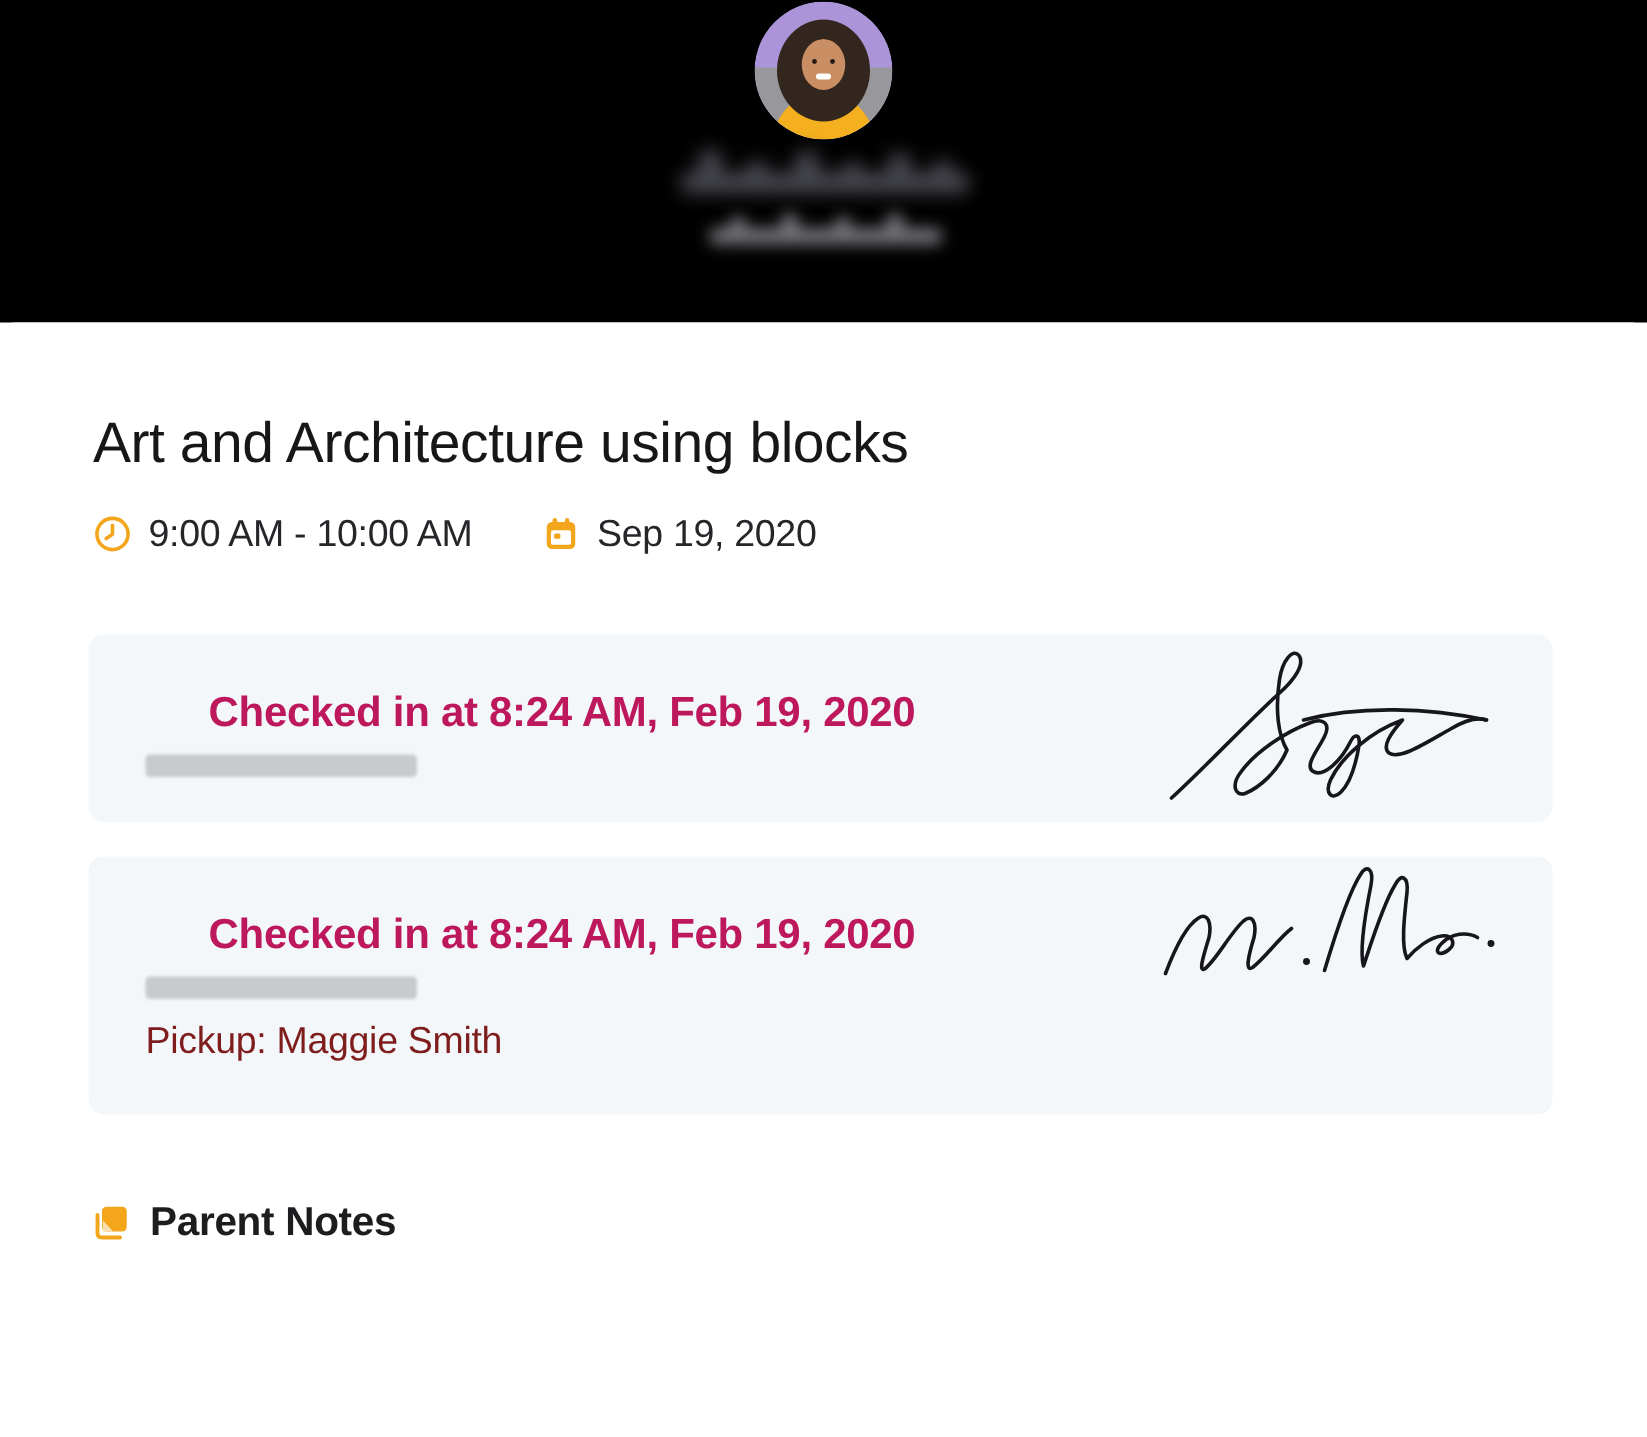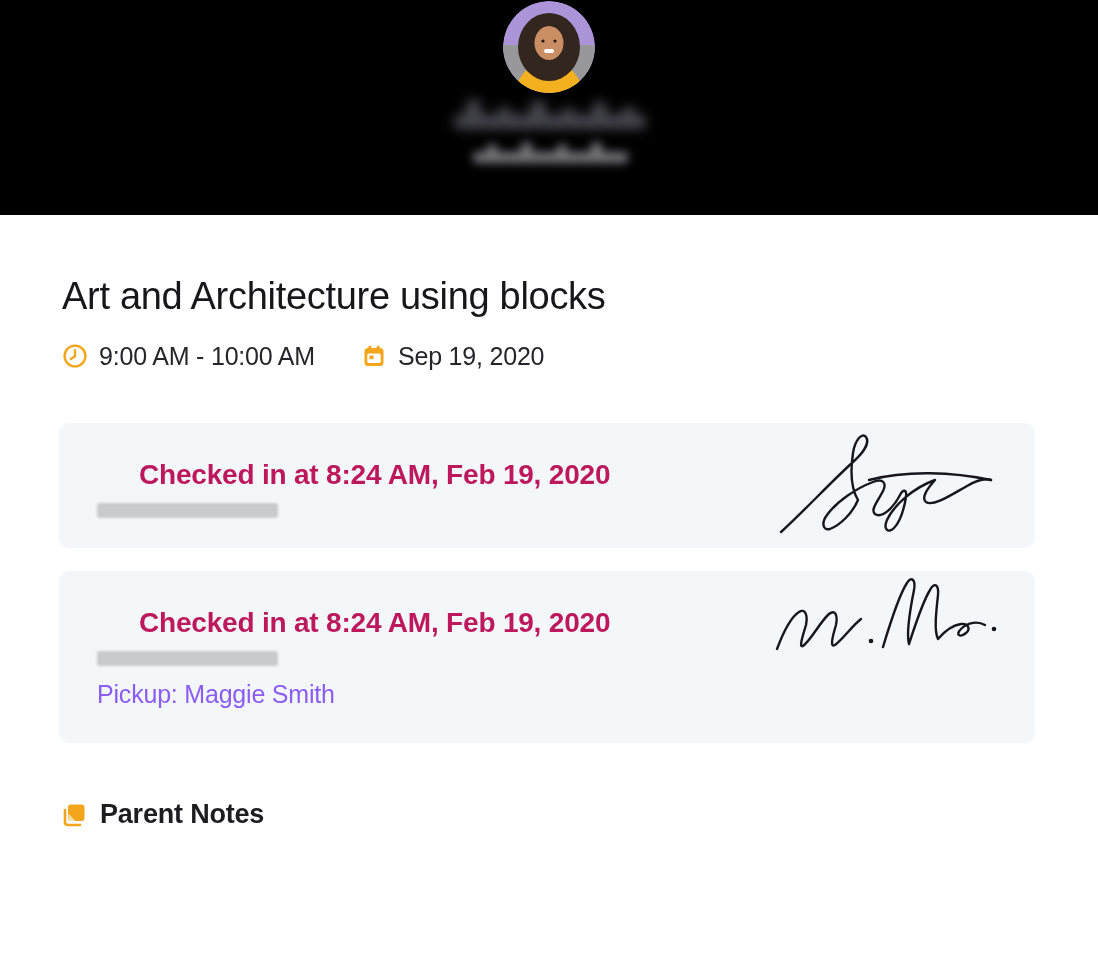--- a/index.html
+++ b/index.html
@@ -26,21 +26,21 @@
   .meta-row{position:absolute;left:62px;top:340px;height:32px;display:flex;align-items:center;}
   .meta-row .txt{font-size:25px;font-weight:500;color:#26262a;letter-spacing:-0.2px;}
   .meta-row .ic{display:block;margin-right:11px;}
   .meta-gap{width:46px;}
   
   .checkin-card{position:absolute;left:59px;width:976px;background:#f3f7fa;border-radius:10px;}
   .card-1{top:423px;height:125px;}
   .card-2{top:571px;height:172px;}
   .status{position:absolute;left:38px;top:36px;font-size:28px;font-weight:600;color:#be185d;letter-spacing:-0.2px;margin-left:42px;}
   .red-bar{position:absolute;left:38px;top:80px;width:181px;height:15px;background:#c9cacc;border-radius:3px;filter:blur(1px);}
-  .pickup{position:absolute;left:38px;top:109px;font-size:25px;font-weight:500;color:#8b5cf6;letter-spacing:-0.2px;}
+  .pickup{position:absolute;left:38px;top:109px;font-size:25px;font-weight:500;color:#7f1d1d;letter-spacing:-0.2px;}
   .sig{position:absolute;}
   .sig-1{right:36px;top:5px;width:232px;height:114px;}
   .sig-2{right:36px;top:4px;width:232px;height:92px;}
   .sig path{fill:none;stroke:#16161c;stroke-width:2.4;stroke-linecap:round;stroke-linejoin:round;}
   .sig circle{fill:#16161c;}
   
   .pn-header{position:absolute;left:60px;top:799px;display:flex;align-items:center;}
   .pn-header .ic{display:block;margin-right:12px;}
   .pn-label{font-size:27px;font-weight:700;color:#1d1d20;letter-spacing:-0.2px;}
   .note-bar{position:absolute;background:#d3d3d3;border-radius:2px;filter:blur(1.5px);}

